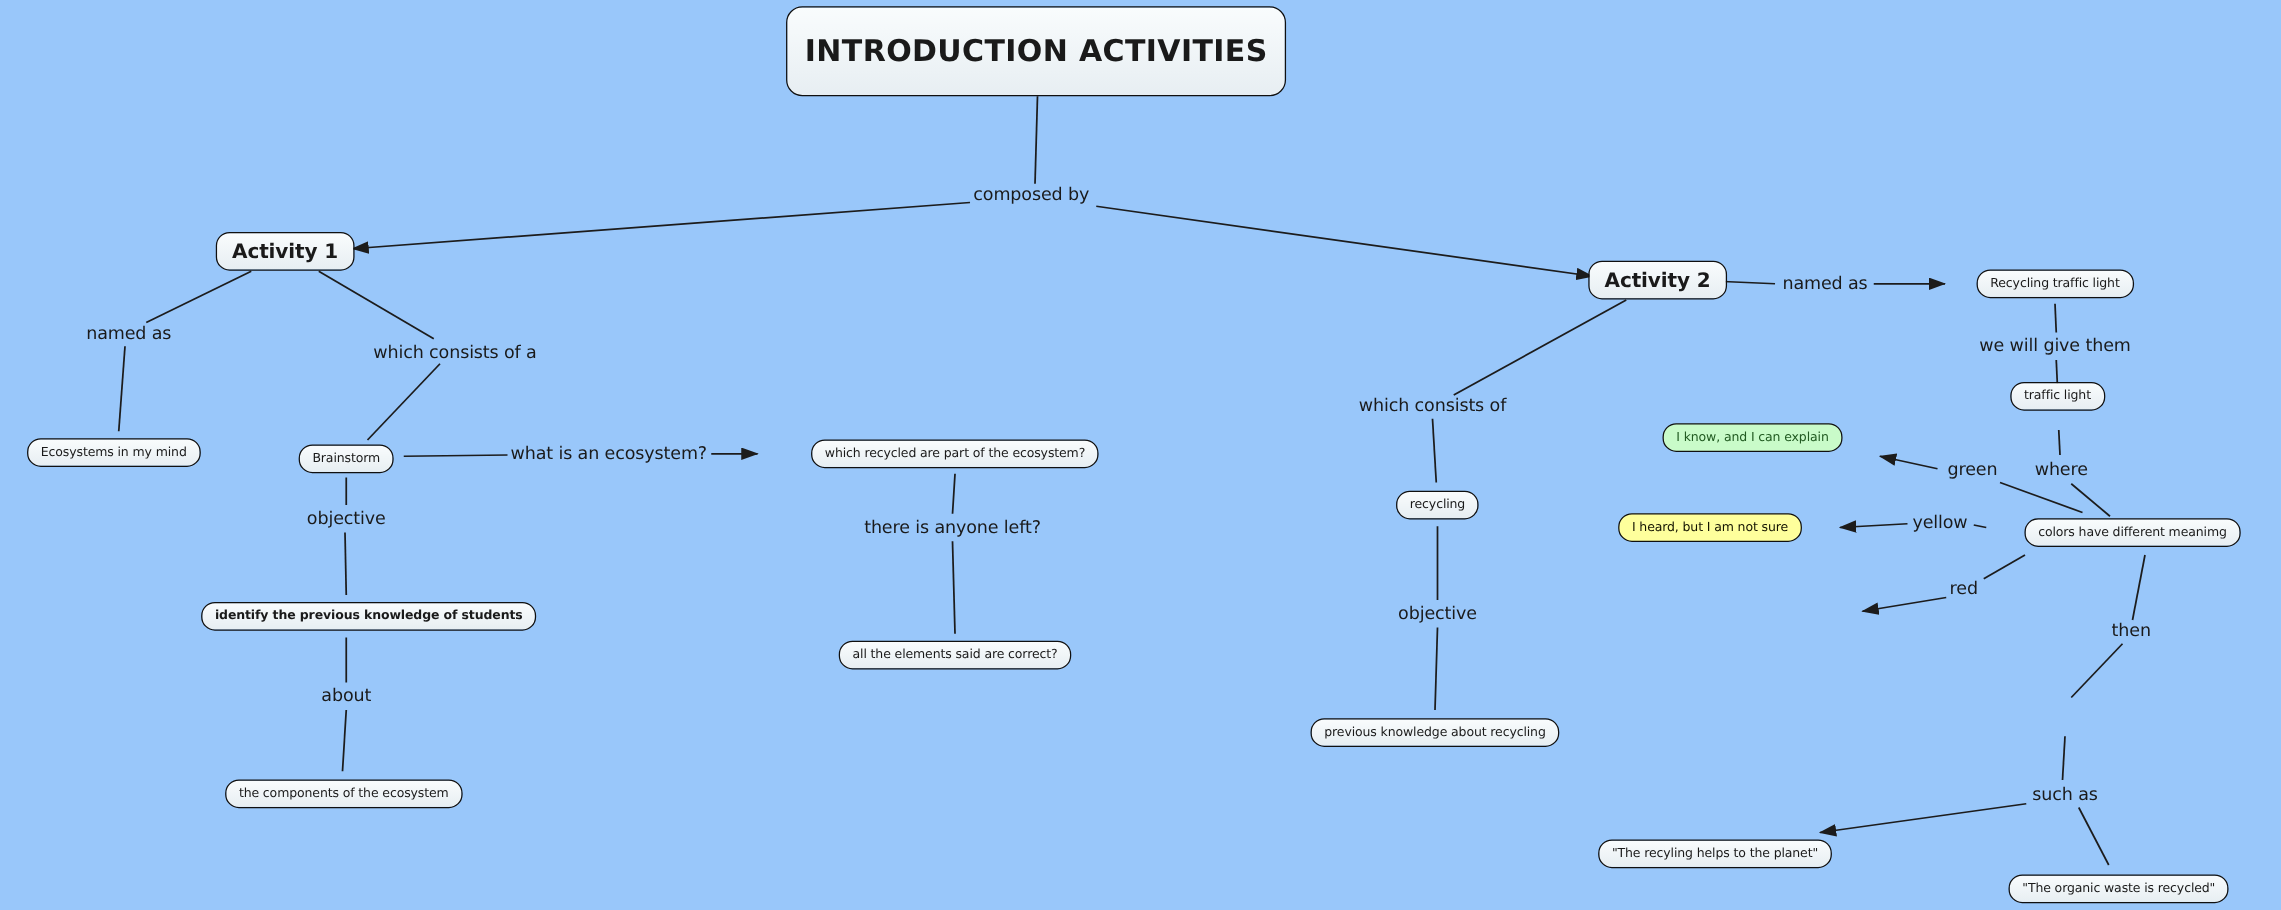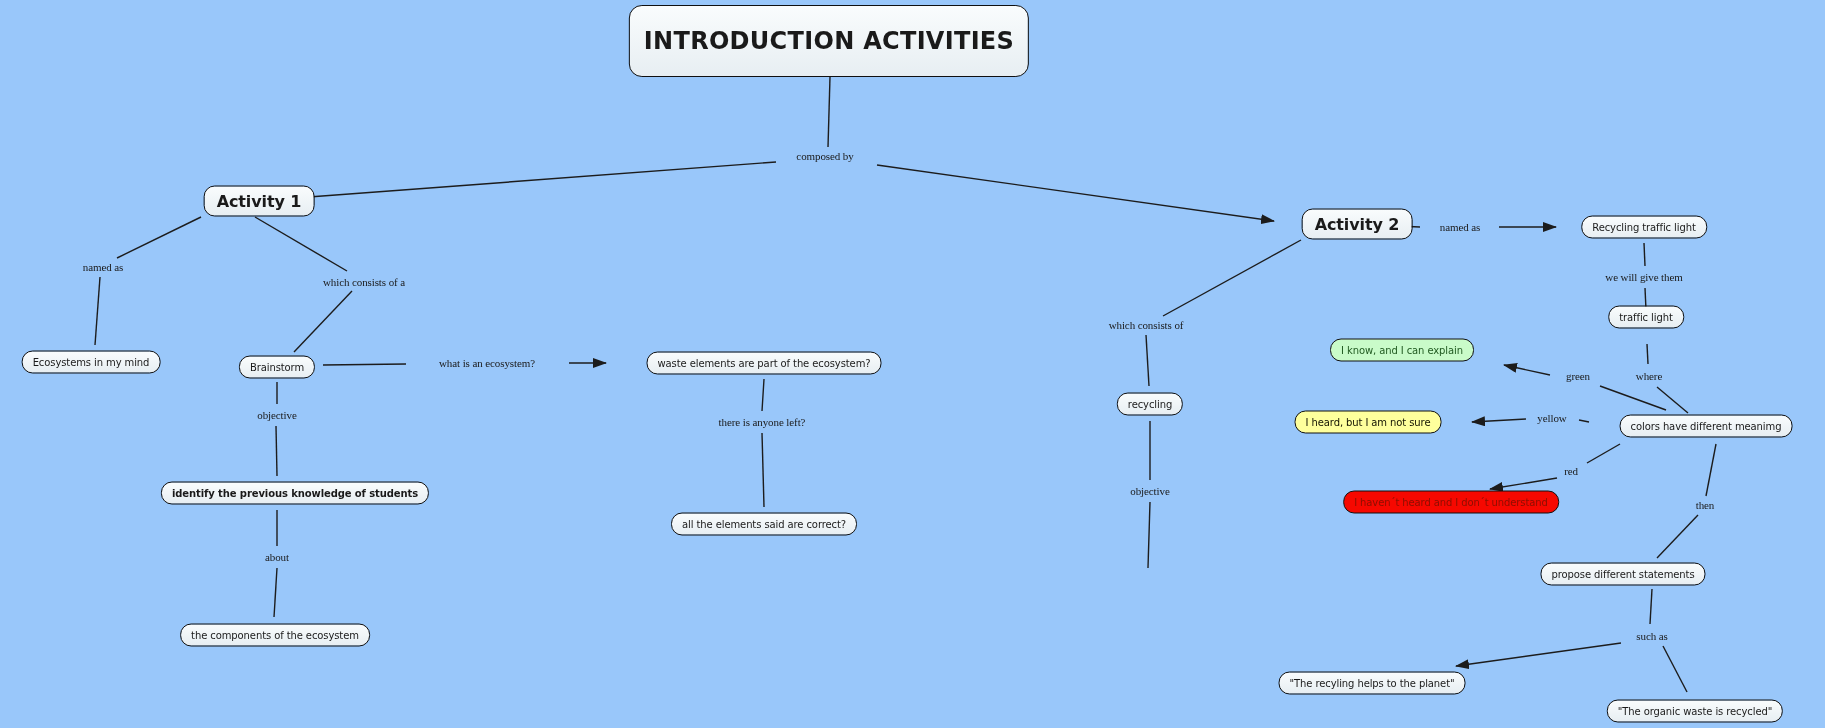--- a/index.html
+++ b/index.html
@@ -17,33 +17,32 @@
     white-space:nowrap;
     background:linear-gradient(180deg,var(--node-top,#f9fcfd) 0%,var(--node-bottom,#e7eef2) 100%);
     border:1.6px solid var(--node-border,#101010);
     border-radius:11px;
     padding:5px 10px;
     font-size:10px;
     letter-spacing:-0.1px;
     color:var(--node-text,#1a1a1a);
     box-sizing:border-box;
   }
-  .node.bold  { font-weight:bold; font-size:16px; padding:5px 12px;margin-left:31px; }
+  .node.bold  { font-weight:bold; font-size:16px; padding:5px 12px; }
   .node.title { font-weight:bold; font-size:24px; padding:21px 14px; border-radius:13px; letter-spacing:0.3px; border-width:1.8px; }
   .node.green  { background:var(--green-fill,#c9fbc9);  color:var(--green-text,#215a21); }
   .node.yellow { background:var(--yellow-fill,#feff9c); color:var(--yellow-text,#131300); }
   .node.red    { background:var(--red-fill,#f60800);    color:var(--red-text,#8a0f00); }
   .link-label {
     position:absolute;
     transform:translate(-50%,-50%);
     white-space:nowrap;
-    font-size:11px;
+    font-size:14px;
     letter-spacing:-0.1px;
     color:var(--node-text,#1a1a1a);
-    font-family:Liberation Serif, serif;
   }
 </style>
 </head>
 <body>
 
 <div id="canvas" style="width: 1825px; height: 728px;">
     <svg class="edges" width="1825" height="728">
       <defs>
         <marker id="arrow" viewBox="0 0 14 10" markerWidth="14" markerHeight="10" refX="13" refY="5" orient="auto" markerUnits="userSpaceOnUse">
           <path d="M0,0 L14,5 L0,10 Z" fill="#1c1c1c"></path>
@@ -101,27 +100,26 @@
     <div class="link-label" style="left: 1578px; top: 376px;">green</div>
     <div class="link-label" style="left: 1552px; top: 418px;">yellow</div>
     <div class="link-label" style="left: 1571px; top: 471px;">red</div>
     <div class="link-label" style="left: 1705px; top: 505px;">then</div>
     <div class="link-label" style="left: 1652px; top: 636px;">such as</div>
     <div class="node title" style="left: 829px; top: 41px;">INTRODUCTION ACTIVITIES</div>
     <div class="node bold" style="left: 228px; top: 201px;">Activity 1</div>
     <div class="node bold" style="left: 1326px; top: 224px;">Activity 2</div>
     <div class="node" style="left: 91px; top: 362px;">Ecosystems in my mind</div>
     <div class="node" style="left: 277px; top: 367px;">Brainstorm</div>
-    <div class="node" style="left: 764px; top: 363px;">waste elements are part of the ecosystem?</div>
+    <div class="node" style="left: 764px; top: 363px;">which recycled are part of the ecosystem?</div>
     <div class="node" style="left: 295px; top: 493px; font-weight: bold;">identify the previous knowledge of students</div>
     <div class="node" style="left: 275px; top: 635px;">the components of the ecosystem</div>
     <div class="node" style="left: 764px; top: 524px;">all the elements said are correct?</div>
     <div class="node" style="left: 1150px; top: 404px;">recycling</div>
+    <div class="node" style="left: 1148px; top: 586px;">previous knowledge about recycling</div>
     <div class="node" style="left: 1644px; top: 227px;">Recycling traffic light</div>
     <div class="node" style="left: 1646px; top: 317px; text-align: right;">traffic light</div>
     <div class="node green" style="left: 1402px; top: 350px;">I know, and I can explain</div>
     <div class="node" style="left: 1706px; top: 426px;">colors have different meanimg</div>
     <div class="node yellow" style="left: 1368px; top: 422px;">I heard, but I am not sure</div>
-    <div class="node red" style="left: 1451px; top: 502px;">I haven´t heard and I don´t understand</div>
-    <div class="node" style="left: 1623px; top: 574px;">propose different statements</div>
     <div class="node" style="left: 1372px; top: 683px;">"The recyling helps to the planet"</div>
     <div class="node" style="left: 1695px; top: 711px;">"The organic waste is recycled"</div>
   </div>
 
 </body></html>

